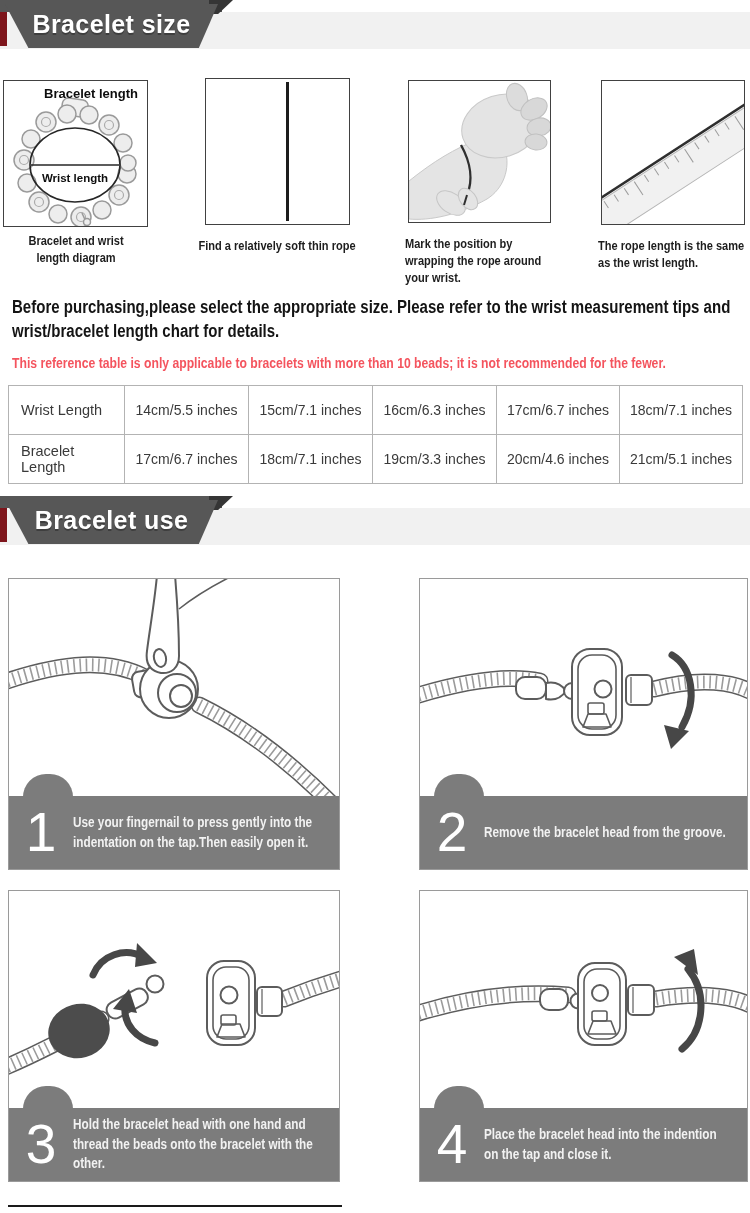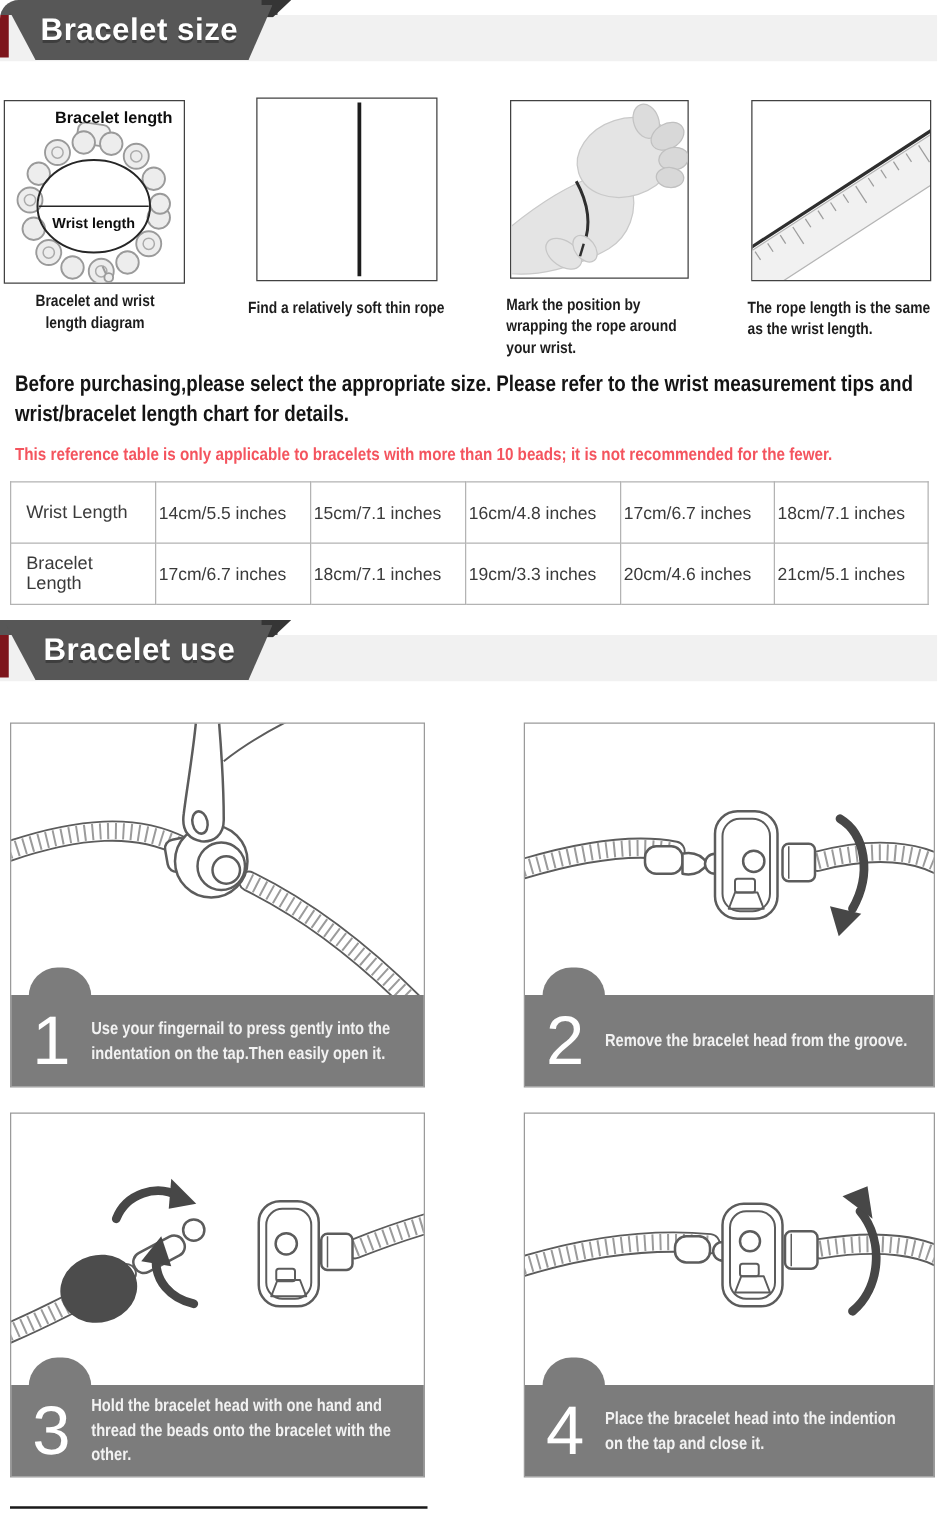--- a/index.html
+++ b/index.html
@@ -1,17 +1,17 @@
 <!DOCTYPE html>
 <html><head>
 <meta charset="utf-8">
 <style>
   html,body{margin:0;padding:0;background:#fff;}
   .page{position:relative;width:750px;height:1213px;margin:0 auto;background:#fff;overflow:hidden;
-        font-family:"Liberation Sans","DejaVu Sans",sans-serif;border-radius:15px;}
+        font-family:"Liberation Sans","DejaVu Sans",sans-serif;}
 
   
   .banner{position:absolute;left:0;width:750px;height:56px;}
   .banner-band{position:absolute;left:0;top:12px;width:100%;height:37px;background:#f1f1f1;}
   .ribbon{position:absolute;left:0;top:0;width:245px;height:52px;}
   .ribbon-red{position:absolute;left:0;top:12px;width:7px;height:34px;background:#7d151b;}
   .ribbon-top{position:absolute;left:0;top:0;width:222px;height:12px;background:#575757;}
   .ribbon-fold{position:absolute;left:209px;top:0;width:24px;height:14px;background:#353535;
                clip-path:polygon(0 0,100% 0,38% 100%,0 100%);}
   .ribbon-body{position:absolute;left:5px;top:4px;width:213px;height:44px;background:#575757;
@@ -29,21 +29,21 @@
   .rope-line{position:absolute;top:3px;bottom:3px;left:56%;width:2.5px;background:#1c1c1c;}
 
   
   .intro{position:absolute;left:12px;top:296px;width:880px;font-size:18px;font-weight:bold;color:#141414;
          line-height:1.32;transform:scaleX(.835);transform-origin:0 0;}
   .warning{position:absolute;left:12px;top:355px;font-size:14px;font-weight:bold;white-space:nowrap;
            transform:scaleX(.87);transform-origin:0 0;}
 
   
   .size-table{position:absolute;left:8px;top:385px;width:734px;border-collapse:collapse;table-layout:fixed;}
-  .size-table td{border:1px solid #b3b3b3;height:48px;font-size:14px;color:#3a3a3a;
+  .size-table td{border:1px solid #b3b3b3;height:48px;font-size:14px;color:#3a3a3a;text-align:center;
                  background:#fff;padding:0 2px;}
   .size-table td.rowhead{text-align:left;padding-left:12px;font-size:14.5px;}
 
   
   .up{position:absolute;border:1px solid #9a9a9a;background:#fff;box-sizing:border-box;}
   .up svg.art{position:absolute;left:0;top:0;}
   .cap-bar{position:absolute;left:0;right:0;bottom:0;height:73px;background:#7c7c7c;
            display:flex;align-items:center;}
   .bump{position:absolute;left:14px;top:-22px;width:50px;height:23px;background:#7c7c7c;
         border-radius:25px 25px 0 0;}
@@ -180,21 +180,21 @@
         <col style="width:124px">
         <col style="width:124px">
         <col style="width:123px">
         <col style="width:123px">
       </colgroup>
     <tbody>
       <tr>
         <td class="rowhead">Wrist Length</td>
         <td>14cm/5.5 inches</td>
         <td>15cm/7.1 inches</td>
-        <td>16cm/4.8 inches</td>
+        <td>16cm/6.3 inches</td>
         <td>17cm/6.7 inches</td>
         <td>18cm/7.1 inches</td>
       </tr>
       <tr>
         <td class="rowhead">Bracelet Length</td>
         <td>17cm/6.7 inches</td>
         <td>18cm/7.1 inches</td>
         <td>19cm/3.3 inches</td>
         <td>20cm/4.6 inches</td>
         <td>21cm/5.1 inches</td>

